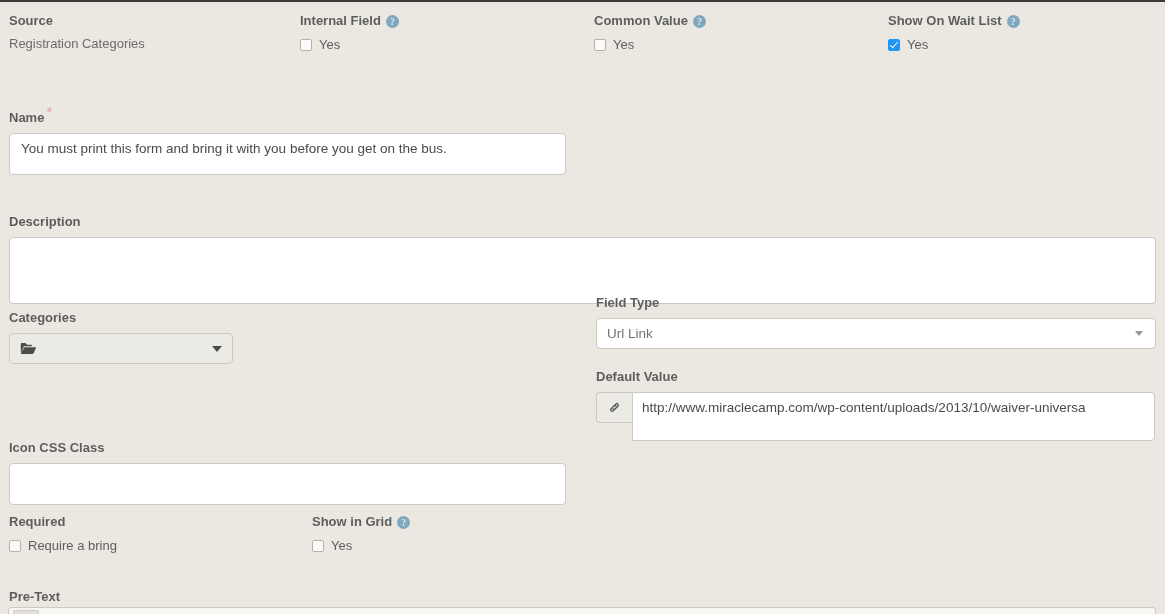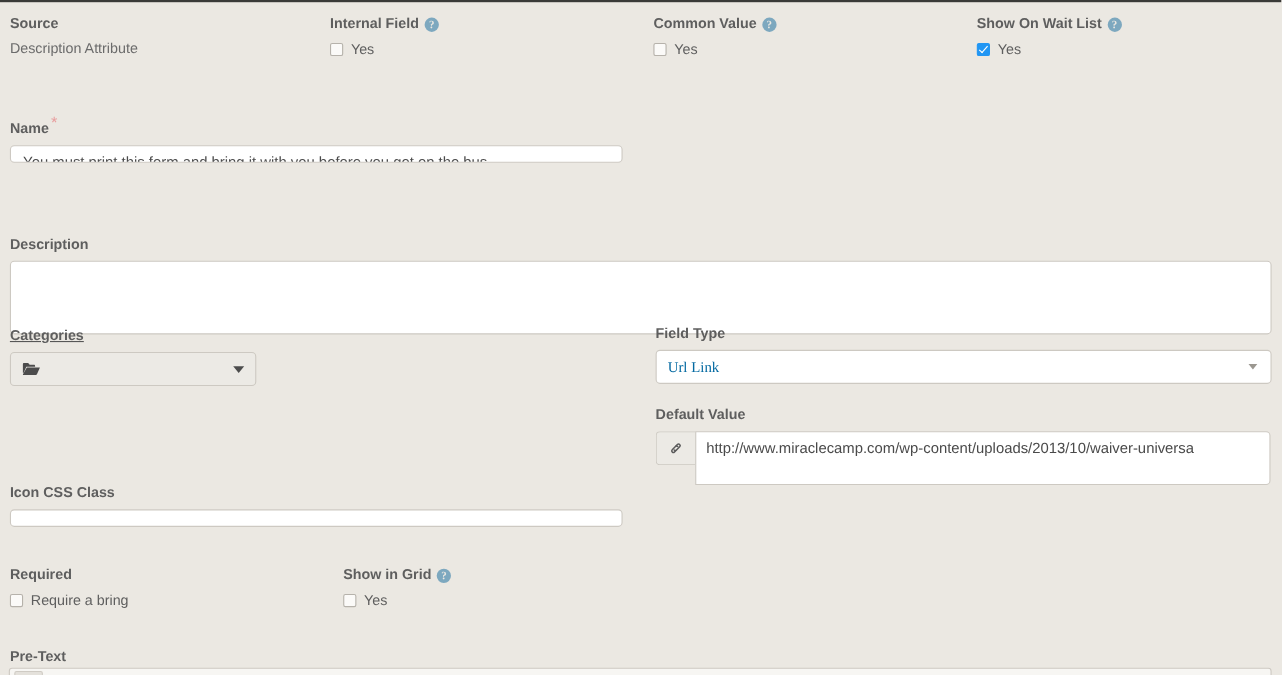--- a/index.html
+++ b/index.html
@@ -109,21 +109,21 @@
   .cblabel {
     font-size: 13px;
     color: #5e5e5e;
     line-height: 14px;
     cursor: pointer;
   }
 
   
   .tinput {
     box-sizing: border-box;
-    height: 16px;
+    height: 42px;
     background: #ffffff;
     border: 1px solid #cdc9c2;
     border-radius: 4px;
     padding: 0 11px;
     font-family: "Liberation Sans", sans-serif;
     font-size: 13.5px;
     color: #4a4a4a;
     line-height: 29px;
     white-space: nowrap;
     overflow: hidden;
@@ -152,25 +152,24 @@
     display: flex;
     align-items: center;
     padding: 0 10px;
     cursor: pointer;
     position: relative;
   }
   .sel.white { background: #ffffff; }
   .sel.grey  { background: #eceae5; }
   .sel-text {
     font-size: 13.5px;
-    color: #0369a1;
+    color: #737373;
     flex: 1;
     white-space: nowrap;
     overflow: hidden;
-    font-family: Liberation Serif, serif;
   }
   .caret-dark {
     width: 0; height: 0;
     border-left: 5px solid transparent;
     border-right: 5px solid transparent;
     border-top: 6px solid #4c4c4c;
     flex: none;
   }
   .caret-light {
     width: 0; height: 0;
@@ -248,21 +247,21 @@
 </style>
 </head>
 <body>
 
 <div class="page">
 
   <div class="top-rule"></div>
 
   <div class="blk" style="left:9px; top:13px;">
     <div class="lbl">Source</div>
-    <div class="lbl-static-val" style="margin-top:7px;">Description Attribute</div>
+    <div class="lbl-static-val" style="margin-top:7px;">Registration Categories</div>
   </div>
 
   <div class="blk" style="left:300px; top:13px;">
     <div class="lbl">
       <span>Internal Field</span><span class="help-icon">?</span>
     </div>
     <div class="cbrow">
       <span class="cbox"></span>
       <span class="cblabel">Yes</span>
     </div>
@@ -293,21 +292,21 @@
       <span>Name</span><span class="req-star">*</span>
     </div>
     <div class="tinput" style="width:557px; margin-top:7px;" title="You must print this form and bring it with you before you get on the bus.">You must print this form and bring it with you before you get on the bus.</div>
   </div>
 
   <div class="blk" style="left:9px; top:181px;margin-top:33px;">
     <div class="lbl">Description</div>
     <div class="tarea" style="width:1147px; height:67px; margin-top:7px;"></div>
   </div>
 
-  <div class="blk" style="left:9px; top:297px;text-decoration:underline;">
+  <div class="blk" style="left:9px; top:310px;">
     <div class="lbl">Categories</div>
     <div class="sel grey" style="width:224px; margin-top:7px;">
       <span class="folder-ico">
         <svg width="17" height="13" viewBox="0 0 17 13" aria-hidden="true">
           <path d="M0.8 2.2 C0.8 1.5 1.2 1.1 1.9 1.1 L5.6 1.1 L7.0 2.7 L10.8 2.7 C11.5 2.7 11.9 3.1 11.9 3.7 L11.9 4.3 L3.9 4.3 L1.6 9.9 L0.8 9.9 Z" fill="#4c4c4c"></path>
           <path d="M4.4 5.2 L16.3 5.2 L13.6 11.3 C13.4 11.8 13.0 12.0 12.5 12.0 L1.3 12.0 C0.9 12.0 0.7 11.7 0.9 11.3 Z" fill="#4c4c4c"></path>
         </svg>
       </span>
       <span class="sel-text"></span>
       <span class="caret-dark"></span>

